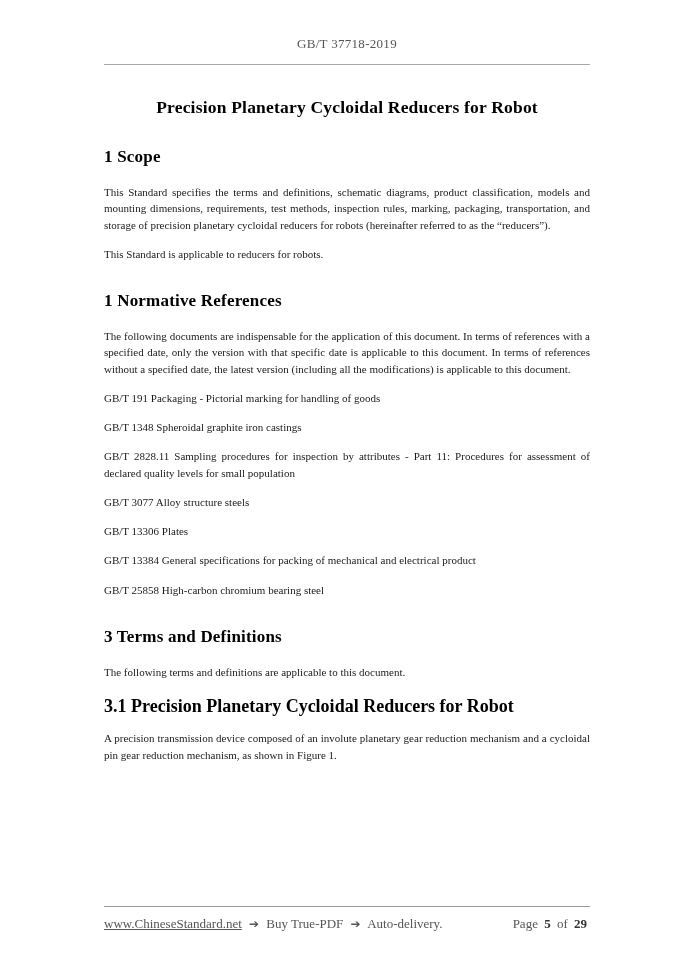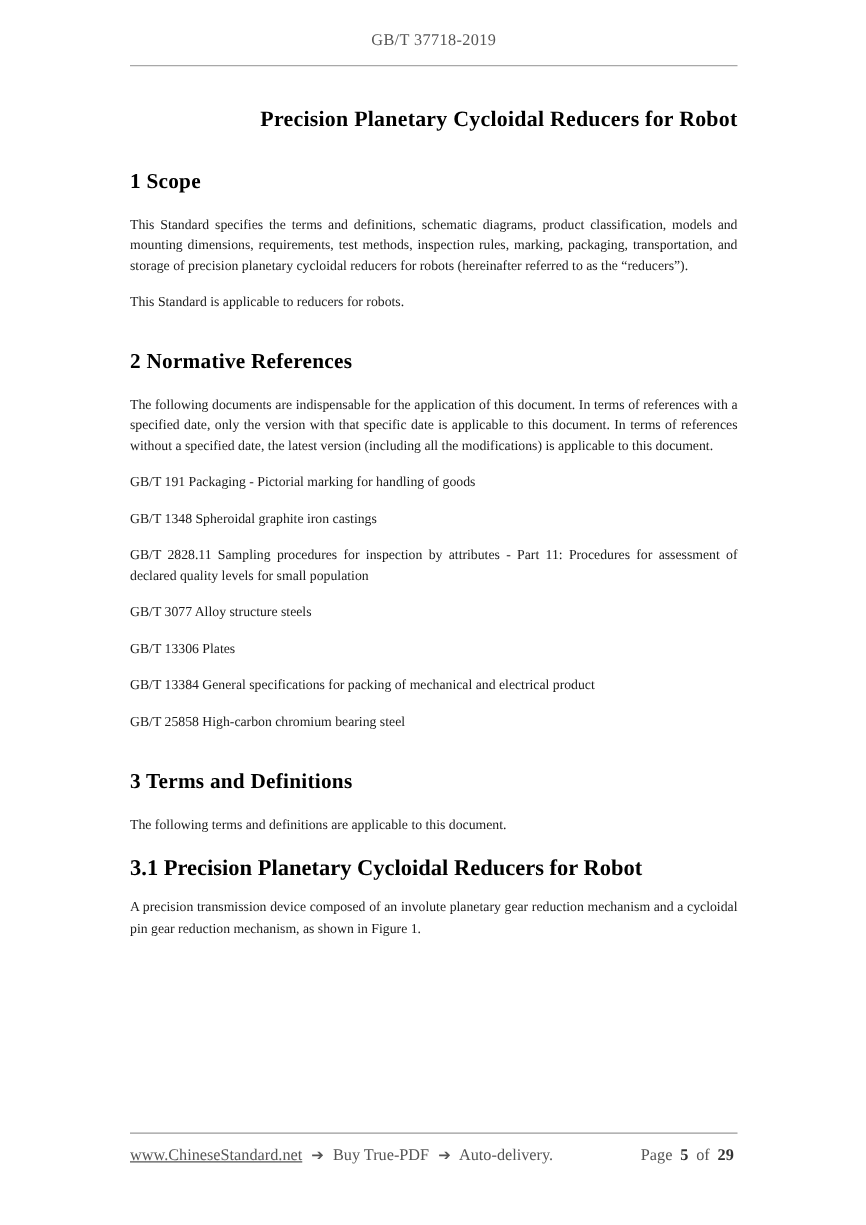--- a/index.html
+++ b/index.html
@@ -6,41 +6,41 @@
     margin: 0;
     padding: 0;
     background: #ffffff;
   }
   .page {
     position: relative;
     width: 693px;
     height: 980px;
     background: #ffffff;
     box-sizing: border-box;
-    padding: 24px 103px 0 104px;
+    padding: 36px 103px 0 104px;
     font-family: "Liberation Serif", "DejaVu Serif", serif;
     color: #1a1a1a;
     overflow: hidden;
   }
   .doc-number {
     text-align: center;
     font-size: 13px;
     color: #555555;
     letter-spacing: 0.3px;
     margin-bottom: 12px;
   }
   .header-rule {
     border: 0;
     border-top: 1px solid #a8a8a8;
     margin: 0;
   }
   .doc-title {
     font-size: 17.5px;
     font-weight: bold;
-    text-align: right;
+    text-align: center;
     color: #000000;
     margin: 32px 0 0 0;
     letter-spacing: 0.2px;
   }
   h2.section-heading {
     font-size: 17px;
     font-weight: bold;
     color: #000000;
     margin: 29px 0 17px 0;
     letter-spacing: 0.2px;
@@ -104,21 +104,21 @@
 
   <h1 class="doc-title">Precision Planetary Cycloidal Reducers for Robot</h1>
 
   <section>
     <h2 class="section-heading">1 Scope</h2>
     <p class="body-par">This Standard specifies the terms and definitions, schematic diagrams, product classification, models and mounting dimensions, requirements, test methods, inspection rules, marking, packaging, transportation, and storage of precision planetary cycloidal reducers for robots (hereinafter referred to as the “reducers”).</p>
     <p class="body-par">This Standard is applicable to reducers for robots.</p>
   </section>
 
   <section>
-    <h2 class="section-heading">2 Normative References</h2>
+    <h2 class="section-heading">1 Normative References</h2>
     <p class="body-par">The following documents are indispensable for the application of this document. In terms of references with a specified date, only the version with that specific date is applicable to this document. In terms of references without a specified date, the latest version (including all the modifications) is applicable to this document.</p>
     <p class="body-par">GB/T 191 Packaging - Pictorial marking for handling of goods</p>
     <p class="body-par">GB/T 1348 Spheroidal graphite iron castings</p>
     <p class="body-par">GB/T 2828.11 Sampling procedures for inspection by attributes - Part 11: Procedures for assessment of declared quality levels for small population</p>
     <p class="body-par">GB/T 3077 Alloy structure steels</p>
     <p class="body-par">GB/T 13306 Plates</p>
     <p class="body-par">GB/T 13384 General specifications for packing of mechanical and electrical product</p>
     <p class="body-par">GB/T 25858 High-carbon chromium bearing steel</p>
   </section>
 

